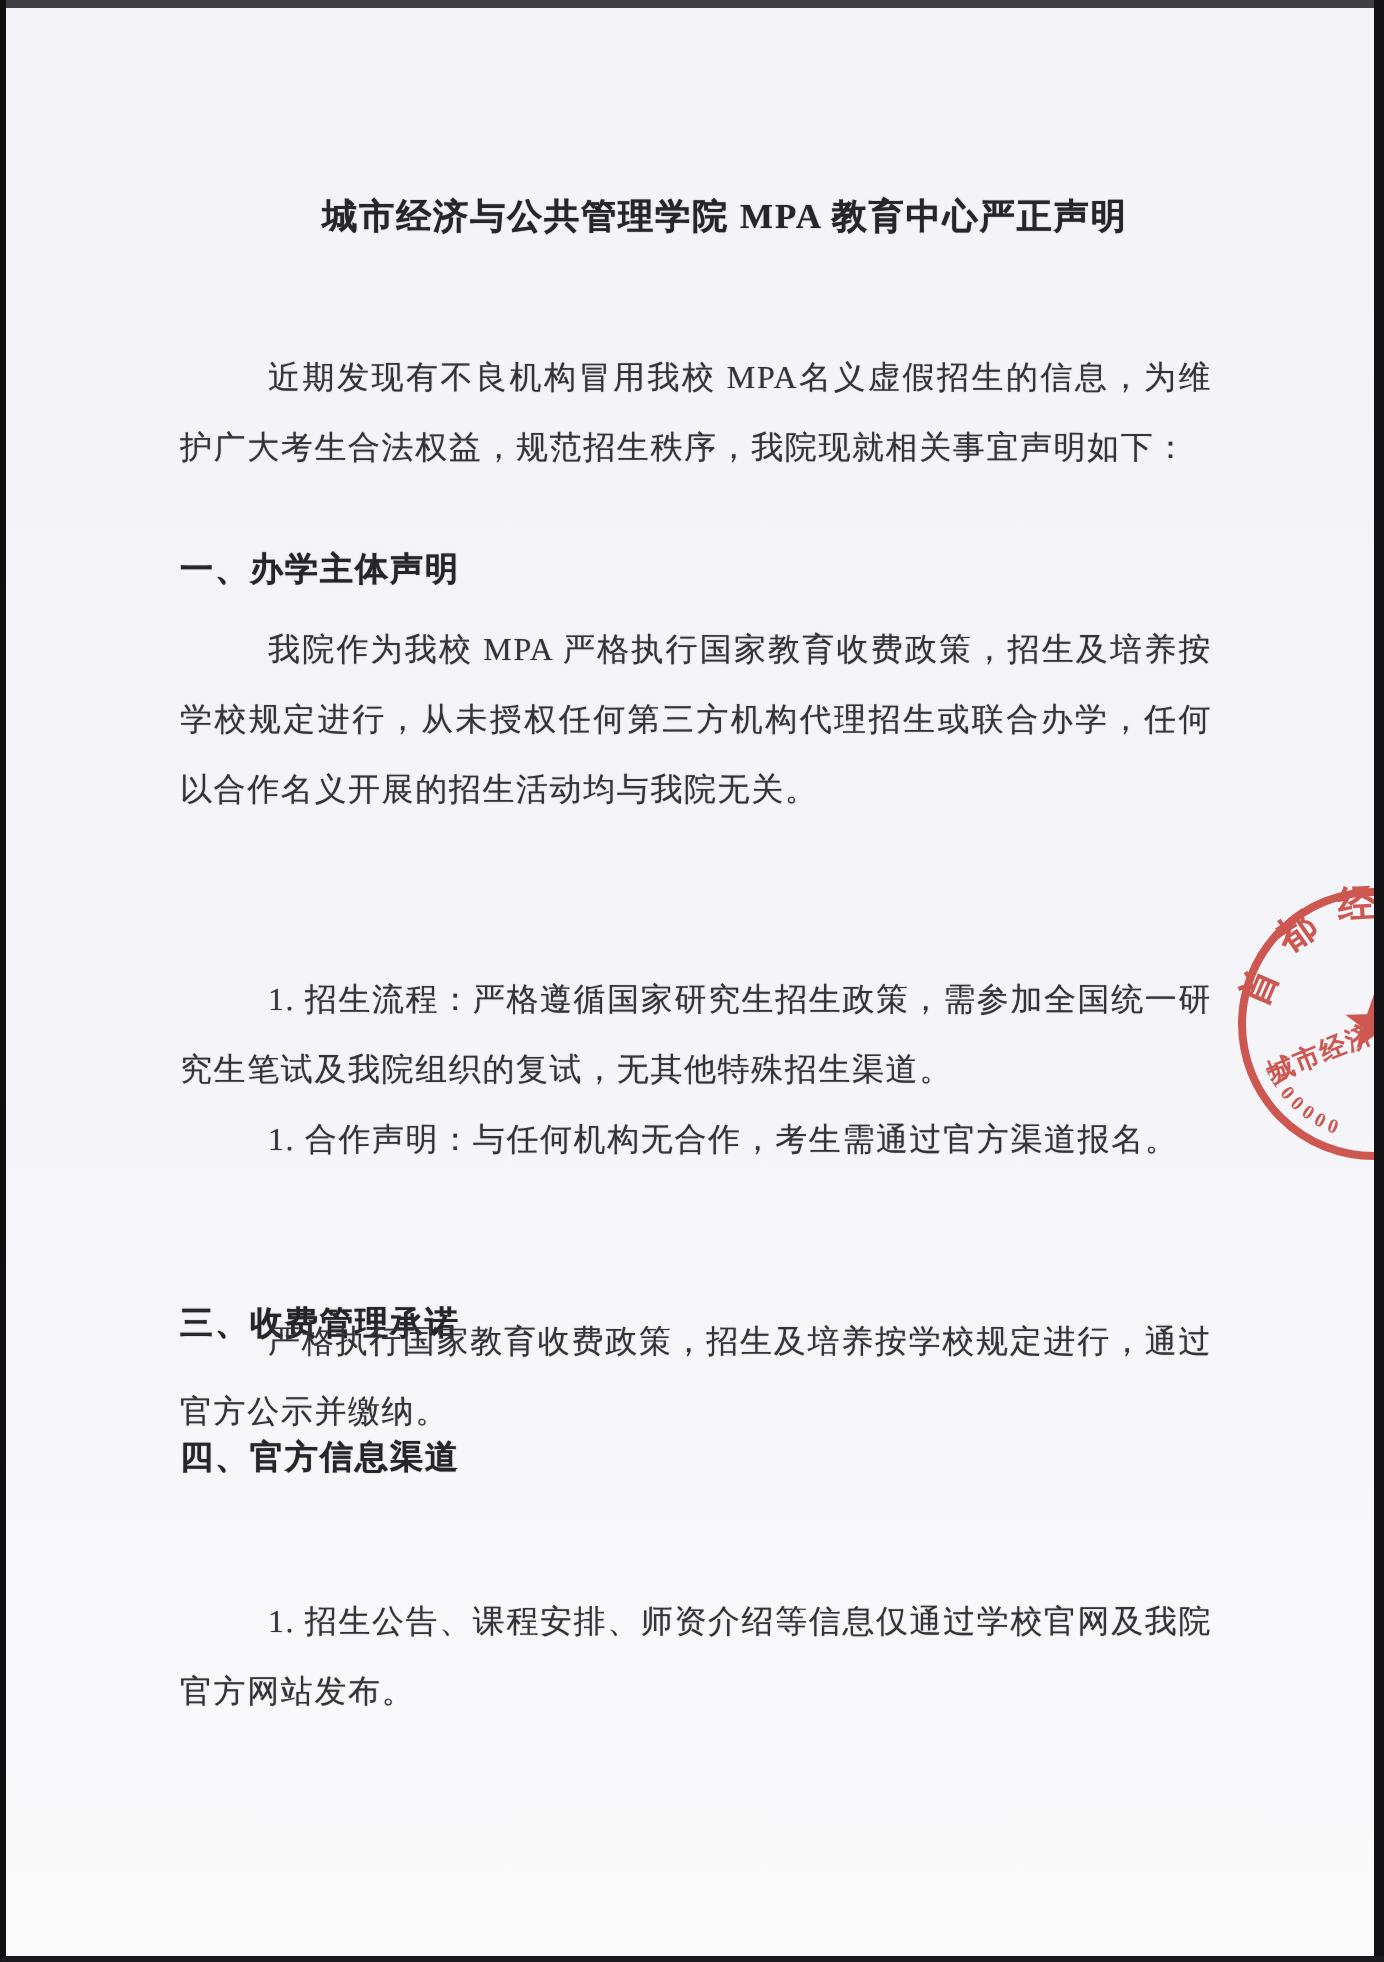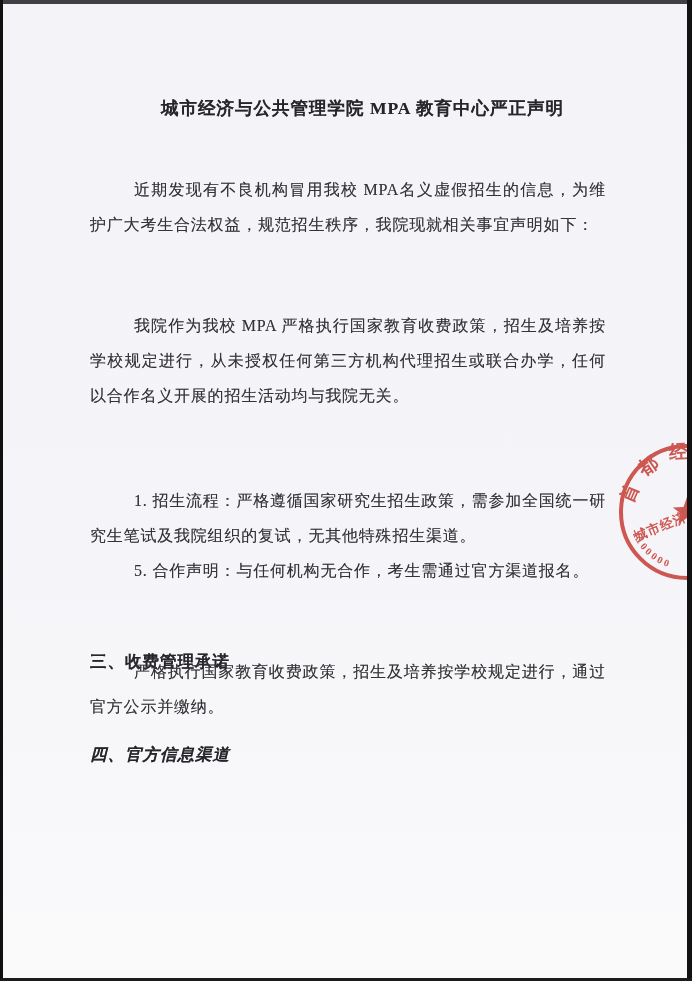--- a/index.html
+++ b/index.html
@@ -59,21 +59,21 @@
     text-shadow: 0 0 0.6px rgba(35,35,40,0.55);
   }
   .pos-intro      { top: 172px; }
   .pos-s1-head    { top: 274px; }
   .pos-s1-p1      { top: 308px; }
   .pos-s2-head    { top: 449px; }
   .pos-s2-p1      { top: 483px; }
   .pos-s2-p2      { top: 553px; }
   .pos-s3-head    { top: 620px; margin-top: 31px; }
   .pos-s3-p1      { top: 654px; }
-  .pos-s4-head    { top: 744px; font-style: italic; }
+  .pos-s4-head    { top: 718px; }
   .pos-s4-p1      { top: 794px; }
 
   .stamp {
     position: absolute;
     left: 612px;
     top: 437px;
     width: 150px;
     height: 150px;
     opacity: 0.88;
     z-index: 3;
@@ -85,29 +85,31 @@
 </style>
 </head>
 <body>
 
 <div class="scan">
 
   <h1 class="doc-title">城市经济与公共管理学院 MPA 教育中心严正声明</h1>
 
   <p class="para indent pos-intro">近期发现有不良机构冒用我校 MPA名义虚假招生的信息，为维护广大考生合法权益，规范招生秩序，我院现就相关事宜声明如下：</p>
 
+  <h2 class="sec-heading pos-s1-head">一、办学主体声明</h2>
   <p class="para indent pos-s1-p1">我院作为我校 MPA 严格执行国家教育收费政策，招生及培养按学校规定进行，从未授权任何第三方机构代理招生或联合办学，任何以合作名义开展的招生活动均与我院无关。</p>
 
   <p class="para indent pos-s2-p1">1. 招生流程：严格遵循国家研究生招生政策，需参加全国统一研究生笔试及我院组织的复试，无其他特殊招生渠道。</p>
-  <p class="para indent pos-s2-p2">5. 合作声明：与任何机构无合作，考生需通过官方渠道报名。</p>
+  <p class="para indent pos-s2-p2">1. 合作声明：与任何机构无合作，考生需通过官方渠道报名。</p>
 
   <h2 class="sec-heading pos-s3-head">三、收费管理承诺</h2>
   <p class="para indent pos-s3-p1">严格执行国家教育收费政策，招生及培养按学校规定进行，通过官方公示并缴纳。</p>
 
   <h2 class="sec-heading pos-s4-head">四、官方信息渠道</h2>
+  <p class="para indent pos-s4-p1">1. 招生公告、课程安排、师资介绍等信息仅通过学校官网及我院官方网站发布。</p>
 
   <div class="stamp">
     <svg viewBox="0 0 150 150" width="150" height="150" aria-hidden="true">
       <defs>
         <path id="arcTop" d="M 21 75 A 54 54 0 0 1 129 75"></path>
         <path id="arcBottom" d="M 20 95 A 58 58 0 0 0 75 133"></path>
       </defs>
       <circle cx="75" cy="75" r="66" fill="none" stroke-width="4" stroke="#c8423a"></circle>
       <polygon points="75,60 78.5,70.1 89.3,70.4 80.7,76.9 83.8,87.1 75,81 66.2,87.1 69.3,76.9 60.7,70.4 71.5,70.1" fill="#c8423a"></polygon>
       <text font-size="19" letter-spacing="11" fill="#c8423a">

